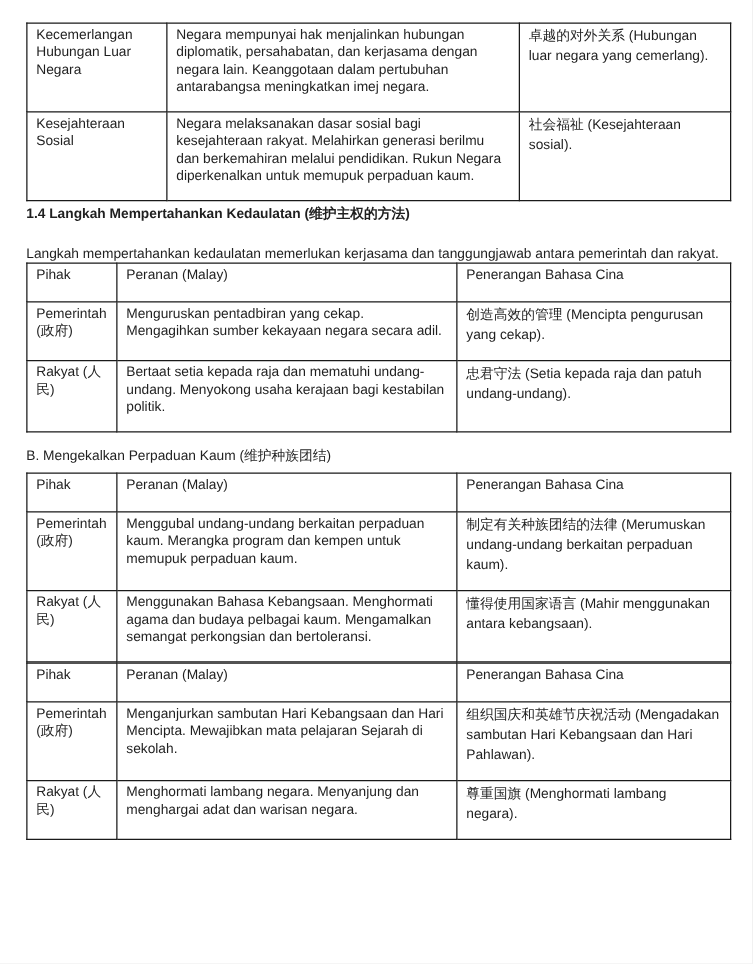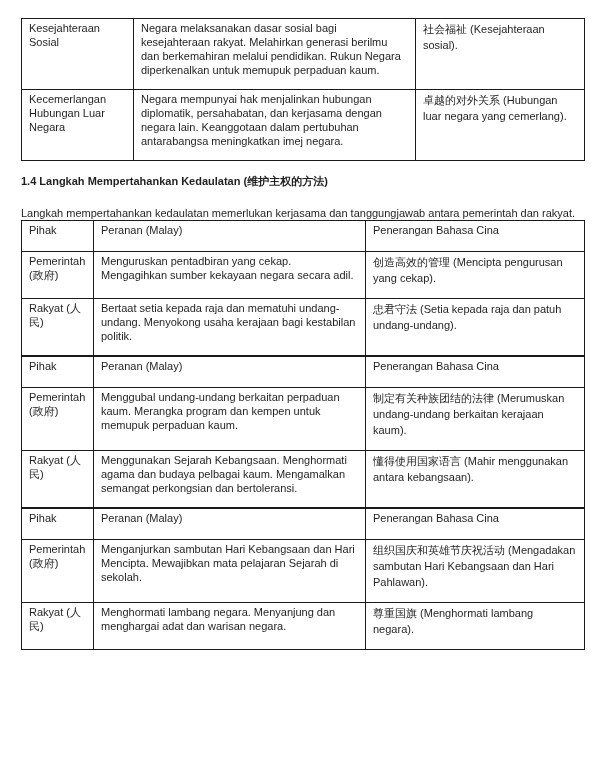--- a/index.html
+++ b/index.html
@@ -35,48 +35,48 @@
   table.t1 col.c3 { width: 169px; }
   table.t2 col.c1 { width: 72px; }
   table.t2 col.c2 { width: 272px; }
   table.t2 col.c3 { width: 219px; }
   .just { text-align: justify; text-justify: inter-word; }
   .cjk  { text-align: justify; line-height: 16px; }
   .aspect-cell { text-align: justify; }
   .heading {
     font-weight: bold;
     font-size: 11px;
-    margin-top: 13px;
+    margin-top: 3px;
   }
   .para { margin-top: 18px; }
   .subheading { margin-top: 12px; margin-bottom: 6px; }
   .subsection table { margin-top: 0; }
   .t1 td { padding-bottom: 14px; }
 </style>
 </head>
 <body>
 
 <div class="page">
 
   <table class="doc-table t1">
     <colgroup>
         <col class="c1">
         <col class="c2">
         <col class="c3">
       </colgroup>
     <tbody>
       <tr>
+        <td class="aspect-cell">Kecemerlangan Hubungan Luar Negara</td>
+        <td class="just">Negara mempunyai hak menjalinkan hubungan diplomatik, persahabatan, dan kerjasama dengan negara lain. Keanggotaan dalam pertubuhan antarabangsa meningkatkan imej negara.</td>
+        <td class="cjk">卓越的对外关系 (Hubungan luar negara yang cemerlang).</td>
+      </tr>
+      <tr>
         <td class="aspect-cell">Kesejahteraan Sosial</td>
         <td class="just">Negara melaksanakan dasar sosial bagi kesejahteraan rakyat. Melahirkan generasi berilmu dan berkemahiran melalui pendidikan. Rukun Negara diperkenalkan untuk memupuk perpaduan kaum.</td>
         <td class="cjk">社会福祉 (Kesejahteraan sosial).</td>
-      </tr>
-      <tr>
-        <td class="aspect-cell">Kecemerlangan Hubungan Luar Negara</td>
-        <td class="just">Negara mempunyai hak menjalinkan hubungan diplomatik, persahabatan, dan kerjasama dengan negara lain. Keanggotaan dalam pertubuhan antarabangsa meningkatkan imej negara.</td>
-        <td class="cjk">卓越的对外关系 (Hubungan luar negara yang cemerlang).</td>
       </tr>
     </tbody>
   </table>
 
   <div class="heading">1.4 Langkah Mempertahankan Kedaulatan (维护主权的方法)</div>
   <p class="para">Langkah mempertahankan kedaulatan memerlukan kerjasama dan tanggungjawab antara pemerintah dan rakyat.</p>
 
   <div class="subsection">
     <table class="doc-table t2">
       <colgroup>
@@ -100,42 +100,43 @@
         <tr>
           <td class="just">Rakyat (人民)</td>
           <td class="just">Bertaat setia kepada raja dan mematuhi undang-undang. Menyokong usaha kerajaan bagi kestabilan politik.</td>
           <td class="cjk">忠君守法 (Setia kepada raja dan patuh undang-undang).</td>
         </tr>
       </tbody>
     </table>
   </div>
 
   <div class="subsection">
+    <div class="subheading">B. Mengekalkan Perpaduan Kaum (维护种族团结)</div>
     <table class="doc-table t2">
       <colgroup>
           <col class="c1">
           <col class="c2">
           <col class="c3">
         </colgroup>
       <thead>
         <tr>
           <th>Pihak</th>
           <th>Peranan (Malay)</th>
           <th>Penerangan Bahasa Cina</th>
         </tr>
       </thead>
       <tbody>
         <tr>
           <td class="just">Pemerintah (政府)</td>
           <td class="just">Menggubal undang-undang berkaitan perpaduan kaum. Merangka program dan kempen untuk memupuk perpaduan kaum.</td>
-          <td class="cjk">制定有关种族团结的法律 (Merumuskan undang-undang berkaitan kerajaan kaum).</td>
+          <td class="cjk">制定有关种族团结的法律 (Merumuskan undang-undang berkaitan perpaduan kaum).</td>
         </tr>
         <tr>
           <td class="just">Rakyat (人民)</td>
-          <td class="just">Menggunakan Sejarah Kebangsaan. Menghormati agama dan budaya pelbagai kaum. Mengamalkan semangat perkongsian dan bertoleransi.</td>
+          <td class="just">Menggunakan Bahasa Kebangsaan. Menghormati agama dan budaya pelbagai kaum. Mengamalkan semangat perkongsian dan bertoleransi.</td>
           <td class="cjk">懂得使用国家语言 (Mahir menggunakan antara kebangsaan).</td>
         </tr>
       </tbody>
     </table>
   </div>
 
   <div class="subsection">
     <table class="doc-table t2">
       <colgroup>
           <col class="c1">

